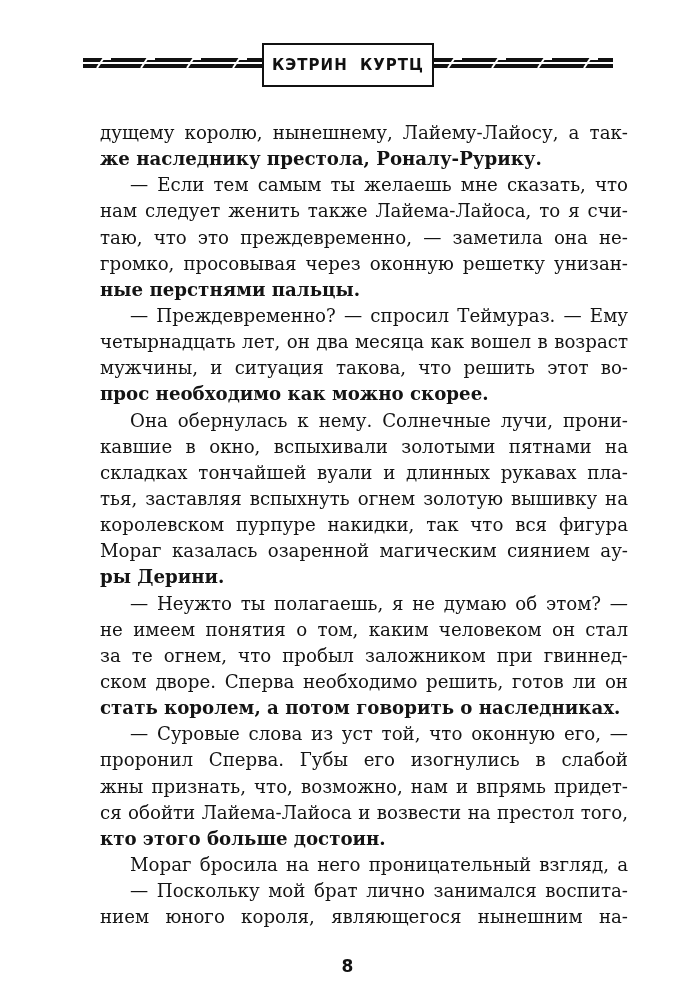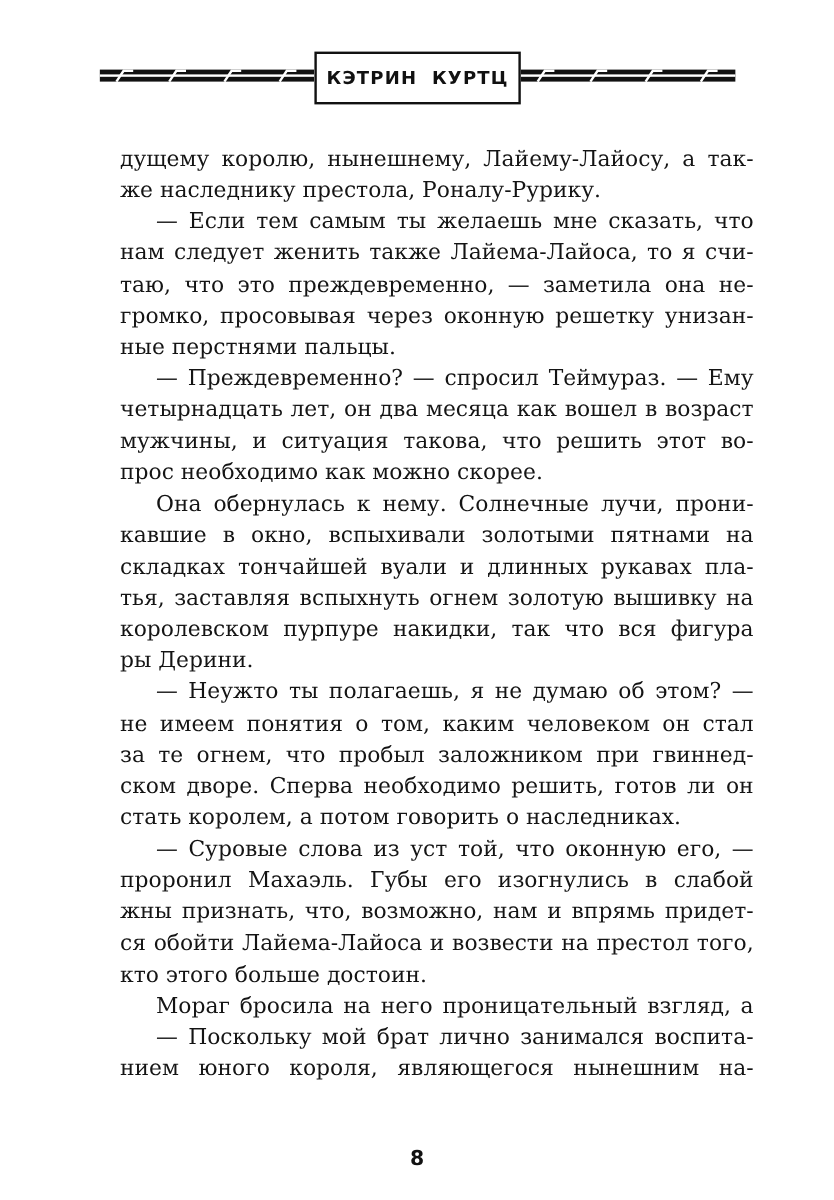--- a/index.html
+++ b/index.html
@@ -24,21 +24,21 @@
   
   .text {
     position: absolute; left: 100px; top: 104px; width: 528px;
     font-family: "DejaVu Serif", serif; font-size: 18.2px; line-height: 26.15px;
     color: #141414;
   }
   .line {
     display: block; height: 26.15px; white-space: nowrap;
     text-align: justify; text-align-last: justify;
   }
-  .line.last { text-align-last: left; }
+  .line.last { text-align-last: left; font-weight: bold; }
   .line.indent { padding-left: 30px; }
 
   .page-num {
     position: absolute; left: 0; width: 695px; top: 940px; text-align: center;
     font-family: "DejaVu Sans", sans-serif; font-weight: bold; font-size: 17px; color: #111;
   }
 </style>
 </head>
 <body>
 
@@ -80,28 +80,29 @@
       <span class="line last">ные перстнями пальцы.</span>
       <span class="line indent">— Преждевременно? — спросил Теймураз. — Ему</span>
       <span class="line">четырнадцать лет, он два месяца как вошел в возраст</span>
       <span class="line">мужчины, и ситуация такова, что решить этот во-</span>
       <span class="line last">прос необходимо как можно скорее.</span>
       <span class="line indent">Она обернулась к нему. Солнечные лучи, прони-</span>
       <span class="line">кавшие в окно, вспыхивали золотыми пятнами на</span>
       <span class="line">складках тончайшей вуали и длинных рукавах пла-</span>
       <span class="line">тья, заставляя вспыхнуть огнем золотую вышивку на</span>
       <span class="line">королевском пурпуре накидки, так что вся фигура</span>
+      <span class="line">Мораг казалась озаренной магическим сиянием ау-</span>
       <span class="line last">ры Дерини.</span>
       <span class="line indent">— Неужто ты полагаешь, я не думаю об этом? —</span>
       <span class="line">не имеем понятия о том, каким человеком он стал</span>
       <span class="line">за те огнем, что пробыл заложником при гвиннед-</span>
       <span class="line">ском дворе. Сперва необходимо решить, готов ли он</span>
       <span class="line last">стать королем, а потом говорить о наследниках.</span>
       <span class="line indent">— Суровые слова из уст той, что оконную его, —</span>
-      <span class="line">проронил Махаэль. Губы его изогнулись в слабой</span>
+      <span class="line">проронил Сперва. Губы его изогнулись в слабой</span>
       <span class="line">жны признать, что, возможно, нам и впрямь придет-</span>
       <span class="line">ся обойти Лайема-Лайоса и возвести на престол того,</span>
       <span class="line last">кто этого больше достоин.</span>
       <span class="line indent">Мораг бросила на него проницательный взгляд, а</span>
       <span class="line indent">— Поскольку мой брат лично занимался воспита-</span>
       <span class="line">нием юного короля, являющегося нынешним на-</span>
     </div>
 
   <div class="page-num">8</div>
 </div>

